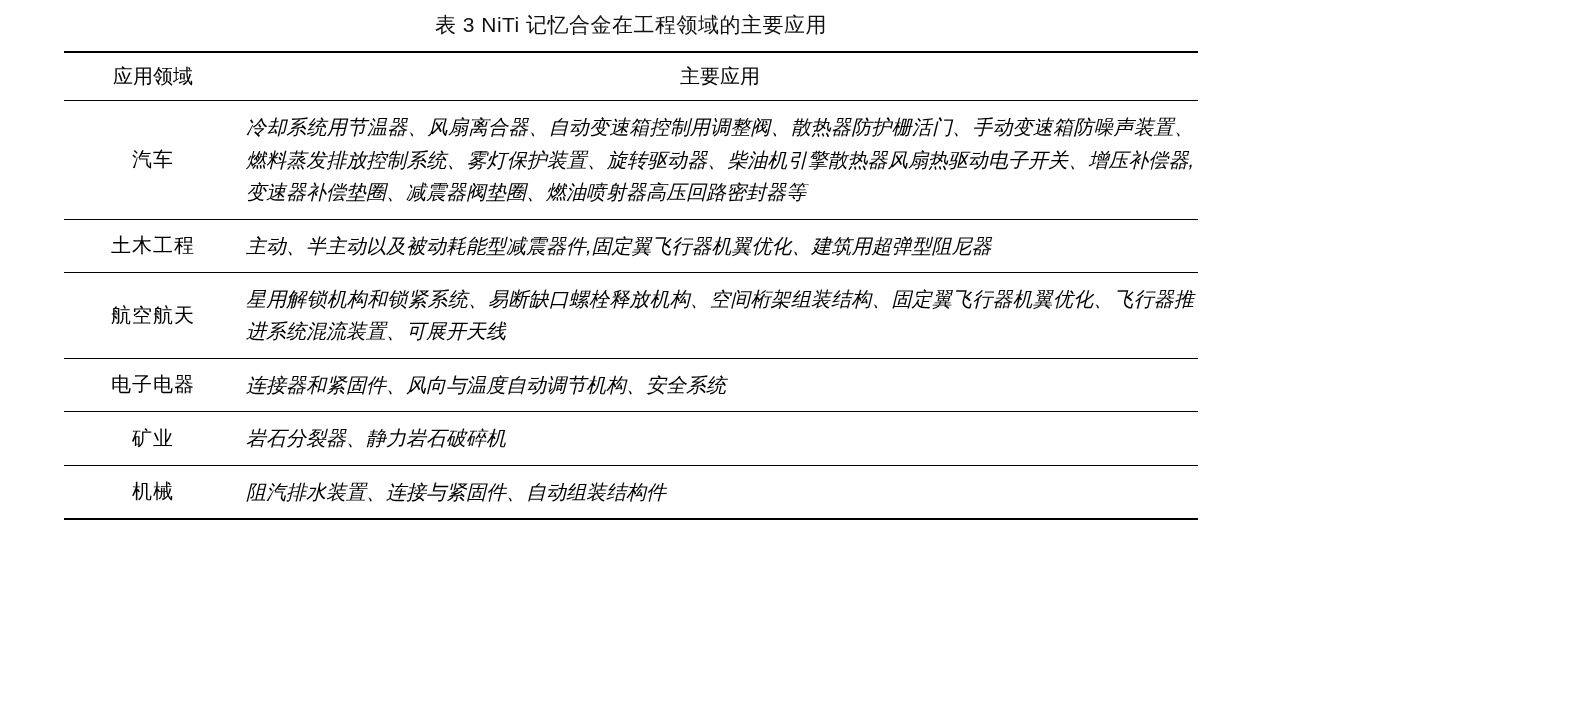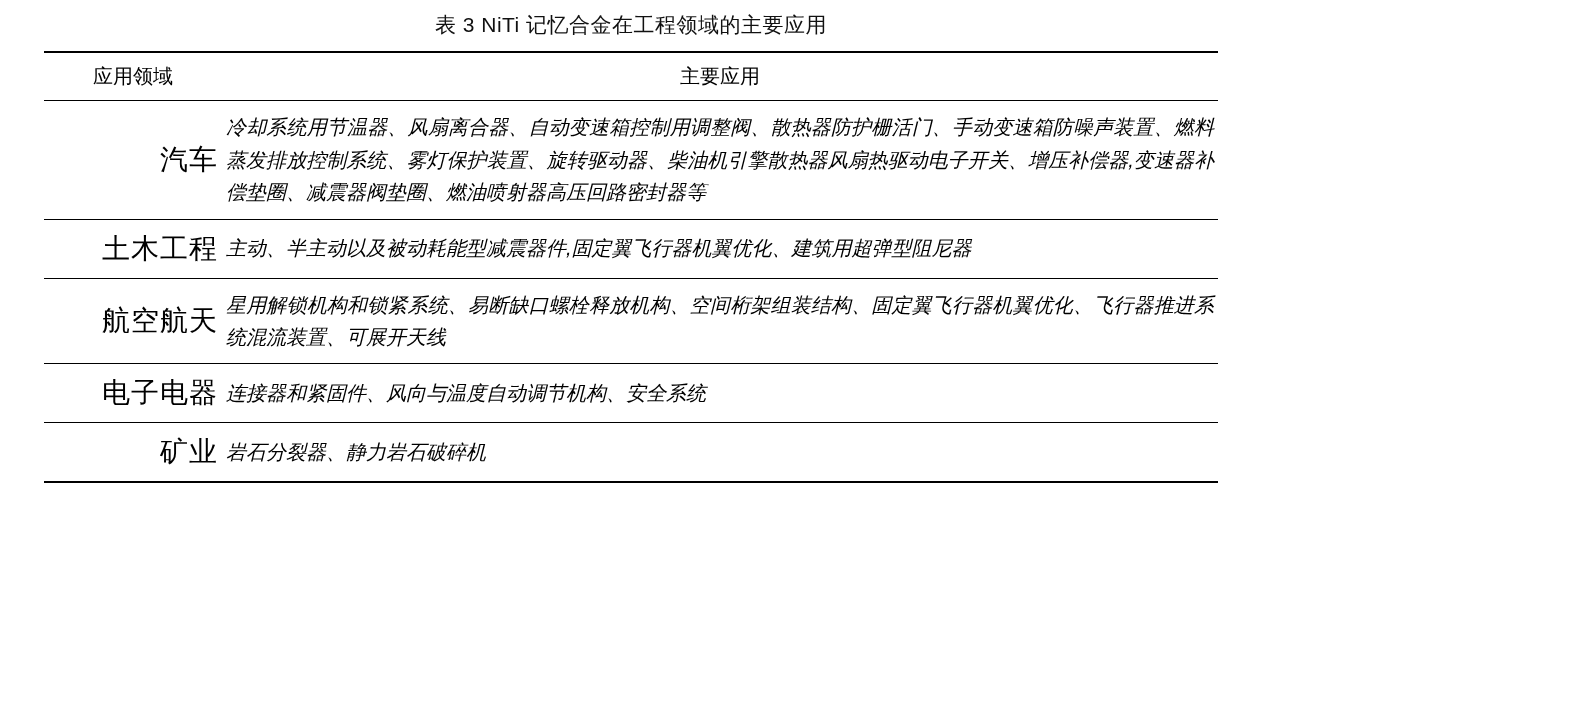--- a/index.html
+++ b/index.html
@@ -10,21 +10,21 @@
   body {
     width: 1569px;
     height: 701px;
     font-family: "Liberation Sans", "DejaVu Sans", sans-serif;
     color: #000000;
     overflow: hidden;
   }
   .table-wrap {
     width: 1262px;
     box-sizing: border-box;
-    padding: 0 44px;
+    padding: 0 64px;
   }
   .table-caption {
     text-align: center;
     font-size: 21px;
     line-height: 1.4;
     padding: 10px 0 12px 0;
     letter-spacing: 0.5px;
     color: #111;
   }
   table.main-table {
@@ -52,22 +52,22 @@
     text-align: center;
   }
   tbody td {
     border-bottom: 1.2px solid #000;
   }
   tbody tr:last-child td {
     border-bottom: 2.5px solid #000;
   }
   td.area-cell {
     width: 170px;
-    text-align: right;
-    font-size: 28px;
+    text-align: center;
+    font-size: 20px;
     letter-spacing: 1px;
     padding-left: 0;
     padding-right: 0;
   }
   td.app-cell {
     font-size: 20px;
     line-height: 1.62;
     text-align: justify;
     text-justify: inter-ideograph;
     padding-left: 8px;
@@ -106,17 +106,21 @@
         <td class="app-cell">星用解锁机构和锁紧系统、易断缺口螺栓释放机构、空间桁架组装结构、固定翼飞行器机翼优化、飞行器推进系统混流装置、可展开天线</td>
       </tr>
       <tr>
         <td class="area-cell">电子电器</td>
         <td class="app-cell">连接器和紧固件、风向与温度自动调节机构、安全系统</td>
       </tr>
       <tr>
         <td class="area-cell">矿业</td>
         <td class="app-cell">岩石分裂器、静力岩石破碎机</td>
       </tr>
+      <tr>
+        <td class="area-cell">机械</td>
+        <td class="app-cell">阻汽排水装置、连接与紧固件、自动组装结构件</td>
+      </tr>
     </tbody>
   </table>
 
   <div class="spacer-bottom"></div>
 </div>
 
 </body></html>

